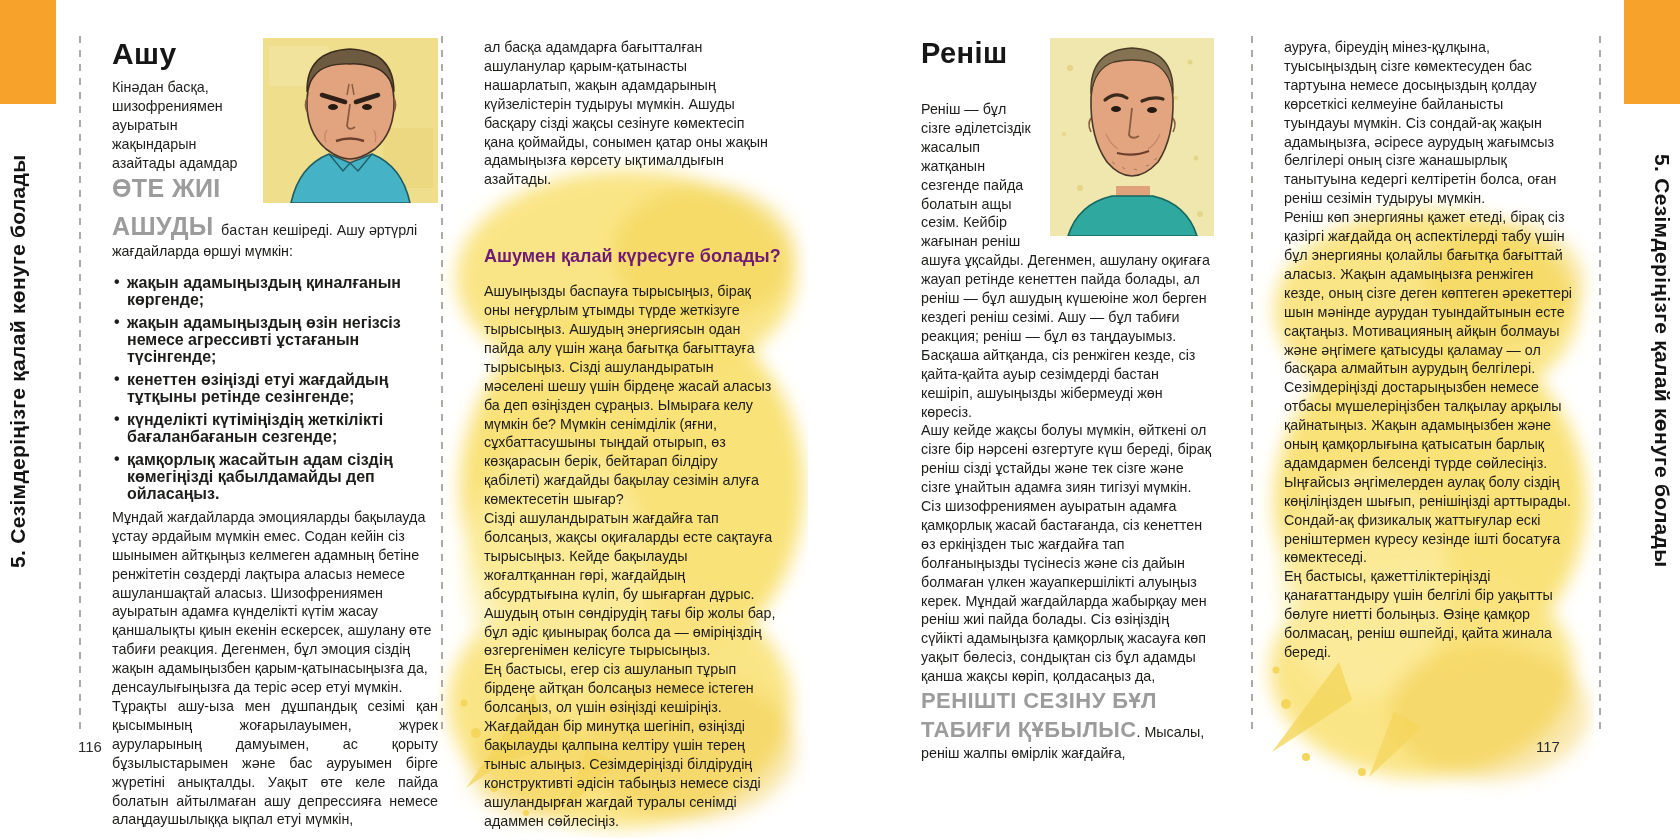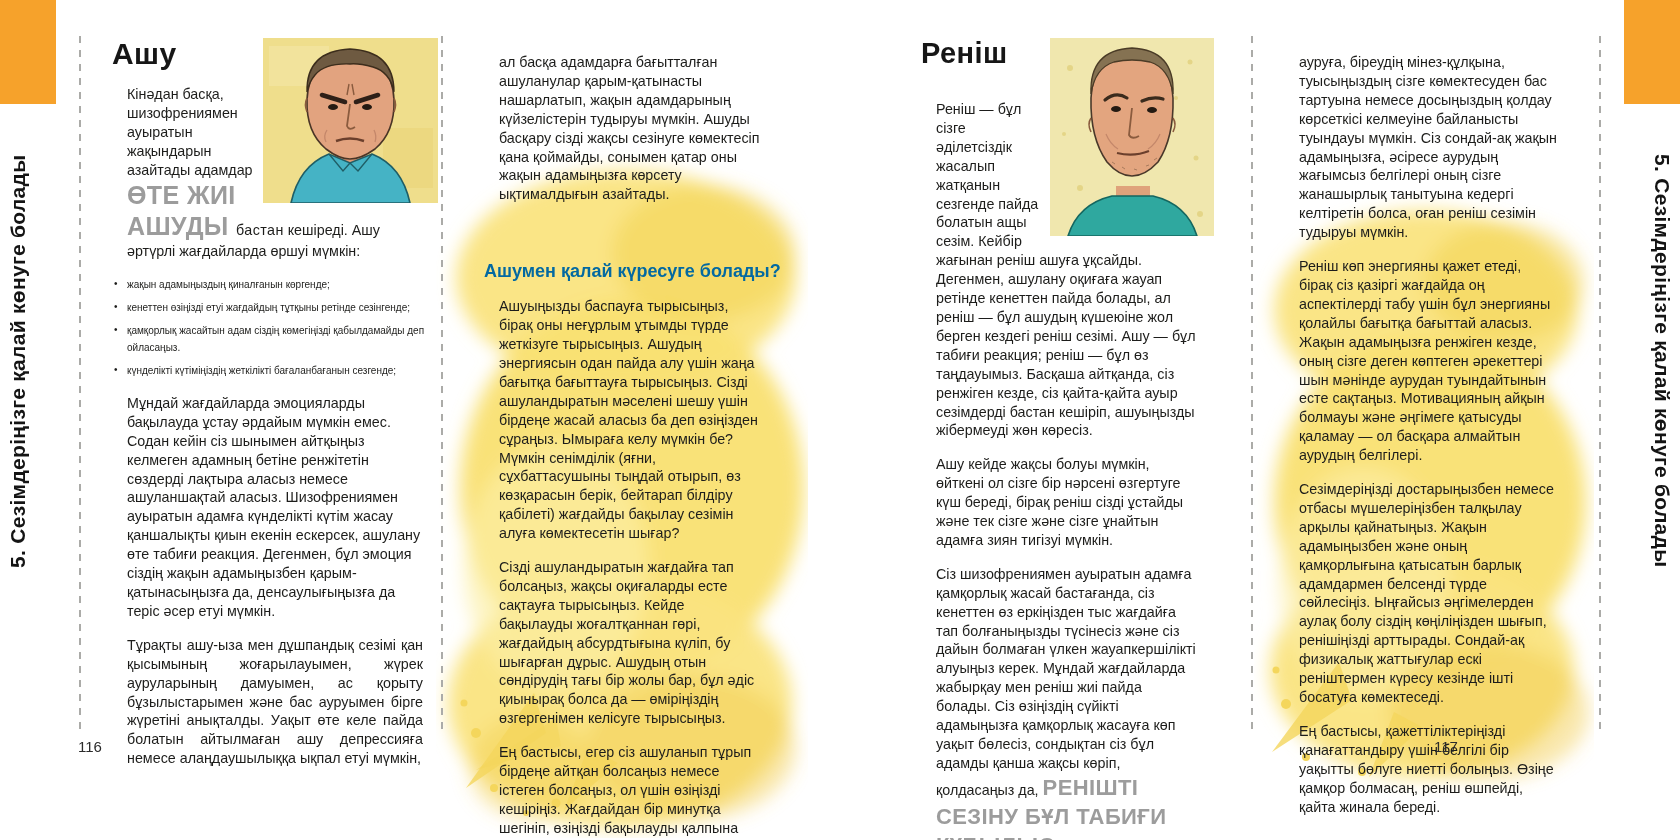--- a/index.html
+++ b/index.html
@@ -18,21 +18,21 @@
 
   
   .vdash{position:absolute;top:36px;height:700px;width:2px;z-index:2;
          background:repeating-linear-gradient(to bottom,#ABABA8 0 7px,transparent 7px 14px);}
 
   
   .blob{position:absolute;z-index:0;}
 
   
   .col{position:absolute;top:38px;z-index:3;}
-  .col p{margin:15px;}
+  .col p{margin:0;}
   .body-text{font-size:14.3px;line-height:18.9px;}
   .justify{text-align:justify;}
   .mt14{margin-top:14px;} .mt16{margin-top:16px;} .mt19{margin-top:19px;}
 
   .col1{left:112px;width:326px;}
   .col2{left:484px;width:292px;}
   .col3{left:921px;width:293px;}
   .col4{left:1284px;width:288px;}
 
   .page-title{font-weight:bold;color:#161616;margin:0;}
@@ -41,29 +41,29 @@
 
   .portrait{float:right;margin:0 0 8px 10px;}
   .portrait svg{display:block;}
 
   .big-gray{font-weight:bold;color:#9C9C9C;}
   .intro-big{font-size:25px;line-height:31px;letter-spacing:.4px;}
   .caps-big{font-size:22px;line-height:29px;letter-spacing:.4px;}
   .nowrap{white-space:nowrap;}
 
   .bullets{margin-top:13px;}
-  .bullet{position:relative;padding-left:15px;font-weight:normal;font-size:10px;line-height:17px;margin-bottom:6px;}
+  .bullet{position:relative;padding-left:15px;font-weight:bold;font-size:16px;line-height:17px;margin-bottom:6px;}
   .bullet::before{content:"\2022";position:absolute;left:2px;top:-1px;}
 
-  .box-heading{font-weight:bold;color:#0369a1;}
+  .box-heading{font-weight:bold;color:#701a75;}
   .col2 .box-heading{font-size:18px;margin-top:57px;white-space:nowrap;}
   .col4 .box-heading{font-size:18.5px;line-height:24.5px;margin:46px auto 0;max-width:196px;text-align:center;}
 
   .pageno{position:absolute;top:738px;font-size:15px;color:#2b2b2b;z-index:3;}
-  .pageno.left{left:78px;} .pageno.right{left:1434px;}
+  .pageno.left{left:78px;} .pageno.right{left:1536px;}
 </style>
 </head>
 <body>
 
 <div class="spread">
 
   <div class="corner left"></div>
   <div class="corner right"></div>
 
   <div class="vtitle left">5. Сезімдеріңізге қалай көнуге болады</div>
@@ -147,23 +147,24 @@
         <path d="M84,57 L86,46 M91,57 L89,46" stroke="#8A5B3E" stroke-width="1.4"></path>
         <path d="M87,66 L84,88 Q86,93 92,89" fill="none" stroke="#8A5B3E" stroke-width="1.8"></path>
         <path d="M73,103 Q87,98 101,103" fill="none" stroke="#6B3F2C" stroke-width="2.4"></path>
         <path d="M64,92 Q60,98 63,104 M111,92 Q114,98 112,104" fill="none" stroke="#C4876A" stroke-width="1.3"></path>
       </svg>
     </div>
     <h1 class="page-title">Ашу</h1>
     <p class="body-text"><span>Кінәдан басқа, шизофрениямен ауыратын жақындарын азайтады адамдар </span><span class="big-gray intro-big"><span>ӨТЕ ЖИІ</span> <span class="nowrap"><span>АШУДЫ</span>&nbsp;<span class="body-text" style="font-weight:normal;color:#1d1d1b">бастан</span></span></span> <span>кешіреді. Ашу әртүрлі жағдайларда өршуі мүмкін:</span></p>
     <div class="bullets">
       <div class="bullet">жақын адамыңыздың қиналғанын көргенде;</div>
+      <div class="bullet">жақын адамыңыздың өзін негізсіз немесе агрессивті ұстағанын түсінгенде;</div>
       <div class="bullet">кенеттен өзіңізді етуі жағдайдың тұтқыны ретінде сезінгенде;</div>
+      <div class="bullet">күнделікті күтіміңіздің жеткілікті бағаланбағанын сезгенде;</div>
       <div class="bullet">қамқорлық жасайтын адам сіздің көмегіңізді қабылдамайды деп ойласаңыз.</div>
-      <div class="bullet">күнделікті күтіміңіздің жеткілікті бағаланбағанын сезгенде;</div>
     </div>
     <p class="body-text mt16">Мұндай жағдайларда эмоцияларды бақылауда ұстау әрдайым мүмкін емес. Содан кейін сіз шынымен айтқыңыз келмеген адамның бетіне ренжітетін сөздерді лақтыра аласыз немесе ашуланшақтай аласыз. Шизофрениямен ауыратын адамға күнделікті күтім жасау қаншалықты қиын екенін ескерсек, ашулану өте табиғи реакция. Дегенмен, бұл эмоция сіздің жақын адамыңызбен қарым-қатынасыңызға да, денсаулығыңызға да теріс әсер етуі мүмкін.</p>
     <p class="body-text mt16 justify">Тұрақты ашу-ыза мен дұшпандық сезімі қан қысымының жоғарылауымен, жүрек ауруларының дамуымен, ас қорыту бұзылыстарымен және бас ауруымен бірге жүретіні анықталды. Уақыт өте келе пайда болатын айтылмаған ашу депрессияға немесе алаңдаушылыққа ықпал етуі мүмкін,</p>
   </div>
 
   <div class="col col2">
     <p class="body-text">ал басқа адамдарға бағытталған ашуланулар қарым-қатынасты нашарлатып, жақын адамдарының күйзелістерін тудыруы мүмкін. Ашуды басқару сізді жақсы сезінуге көмектесіп қана қоймайды, сонымен қатар оны жақын адамыңызға көрсету ықтималдығын азайтады.</p>
     <h2 class="box-heading">Ашумен қалай күресуге болады?</h2>
     <p class="body-text mt14">Ашуыңызды баспауға тырысыңыз, бірақ оны неғұрлым ұтымды түрде жеткізуге тырысыңыз. Ашудың энергиясын одан пайда алу үшін жаңа бағытқа бағыттауға тырысыңыз. Сізді ашуландыратын мәселені шешу үшін бірдеңе жасай аласыз ба деп өзіңізден сұраңыз. Ымыраға келу мүмкін бе? Мүмкін сенімділік (яғни, сұхбаттасушыны тыңдай отырып, өз көзқарасын берік, бейтарап білдіру қабілеті) жағдайды бақылау сезімін алуға көмектесетін шығар?</p>
     <p class="body-text mt19">Сізді ашуландыратын жағдайға тап болсаңыз, жақсы оқиғаларды есте сақтауға тырысыңыз. Кейде бақылауды жоғалтқаннан гөрі, жағдайдың абсурдтығына күліп, бу шығарған дұрыс. Ашудың отын сөндірудің тағы бір жолы бар, бұл әдіс қиынырақ болса да — өміріңіздің өзгергенімен келісуге тырысыңыз.</p>

